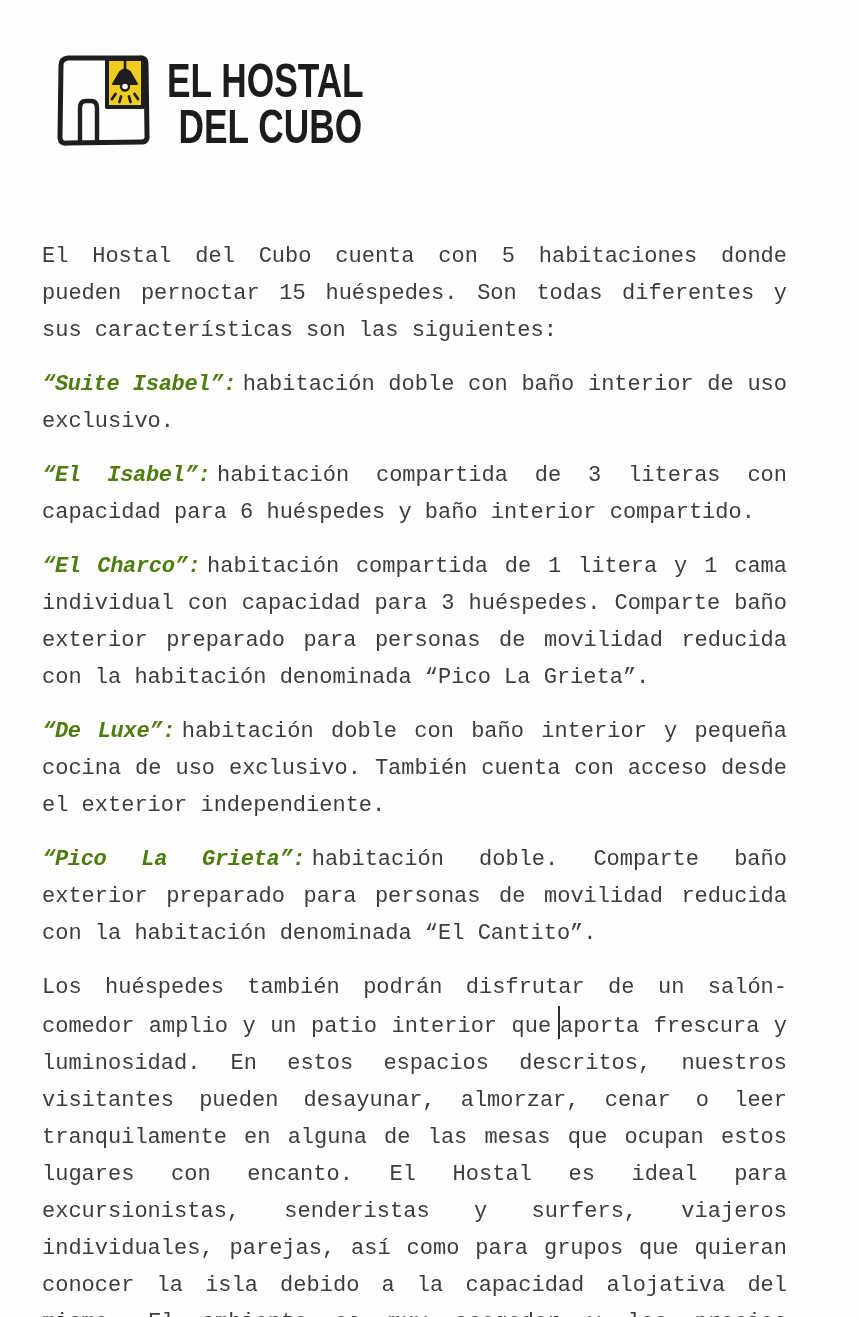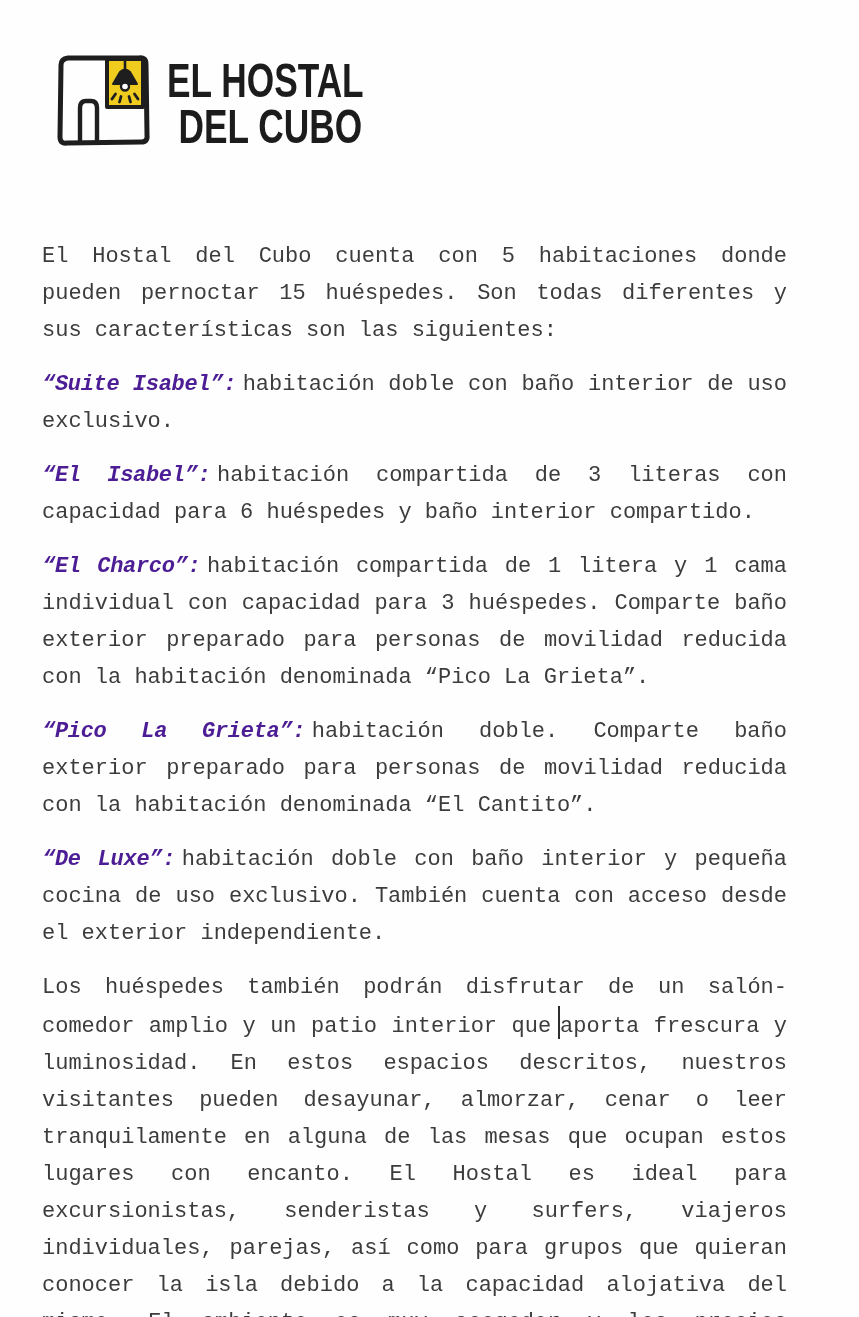--- a/index.html
+++ b/index.html
@@ -42,21 +42,21 @@
     color: #3c3c3c;
     font-size: 22px;
     line-height: 37px;
     text-align: justify;
     cursor: text;
   }
   .doc p { margin: 0 0 17px 0; font-family: Liberation Mono, monospace; }
   .room-name {
     font-weight: 700;
     font-style: italic;
-    color: #4c1d95;
+    color: #4d7c0f;
     margin-right: 0.30em;
     letter-spacing: -0.3px;
     margin-top: 17px;
   }
   .caret {
     display: inline-block;
     width: 2px; height: 33px;
     background: #2e2e2e;
     vertical-align: -7px;
     margin-left: 7px;
@@ -95,20 +95,20 @@
   <div class="doc">
 
     <p>El Hostal del Cubo cuenta con 5 habitaciones donde pueden pernoctar 15 huéspedes. Son todas diferentes y sus características son las siguientes:</p>
 
     <p><span class="room-name">“Suite Isabel”:</span><span>habitación doble con baño interior de uso exclusivo.</span></p>
 
     <p><span class="room-name">“El Isabel”:</span><span>habitación compartida de 3 literas con capacidad para 6 huéspedes y baño interior compartido.</span></p>
 
     <p><span class="room-name">“El Charco”:</span><span>habitación compartida de 1 litera y 1 cama individual con capacidad para 3 huéspedes. Comparte baño exterior preparado para personas de movilidad reducida con la habitación denominada “Pico La Grieta”.</span></p>
 
+    <p><span class="room-name">“De Luxe”:</span><span>habitación doble con baño interior y pequeña cocina de uso exclusivo. También cuenta con acceso desde el exterior independiente.</span></p>
+
     <p><span class="room-name">“Pico La Grieta”:</span><span>habitación doble. Comparte baño exterior preparado para personas de movilidad reducida con la habitación denominada “El Cantito”.</span></p>
-
-    <p><span class="room-name">“De Luxe”:</span><span>habitación doble con baño interior y pequeña cocina de uso exclusivo. También cuenta con acceso desde el exterior independiente.</span></p>
 
     <p><span>Los huéspedes también podrán disfrutar de un salón-comedor amplio y un patio interior que</span><span class="caret"></span><span>aporta frescura y luminosidad. En estos espacios descritos, nuestros visitantes pueden desayunar, almorzar, cenar o leer tranquilamente en alguna de las mesas que ocupan estos lugares con encanto. El Hostal es ideal para excursionistas, senderistas y surfers, viajeros individuales, parejas, así como para grupos que quieran conocer la isla debido a la capacidad alojativa del mismo. El ambiente es muy acogedor y los precios económicos.</span></p>
 
   </div>
 </div>
 
 </body></html>

